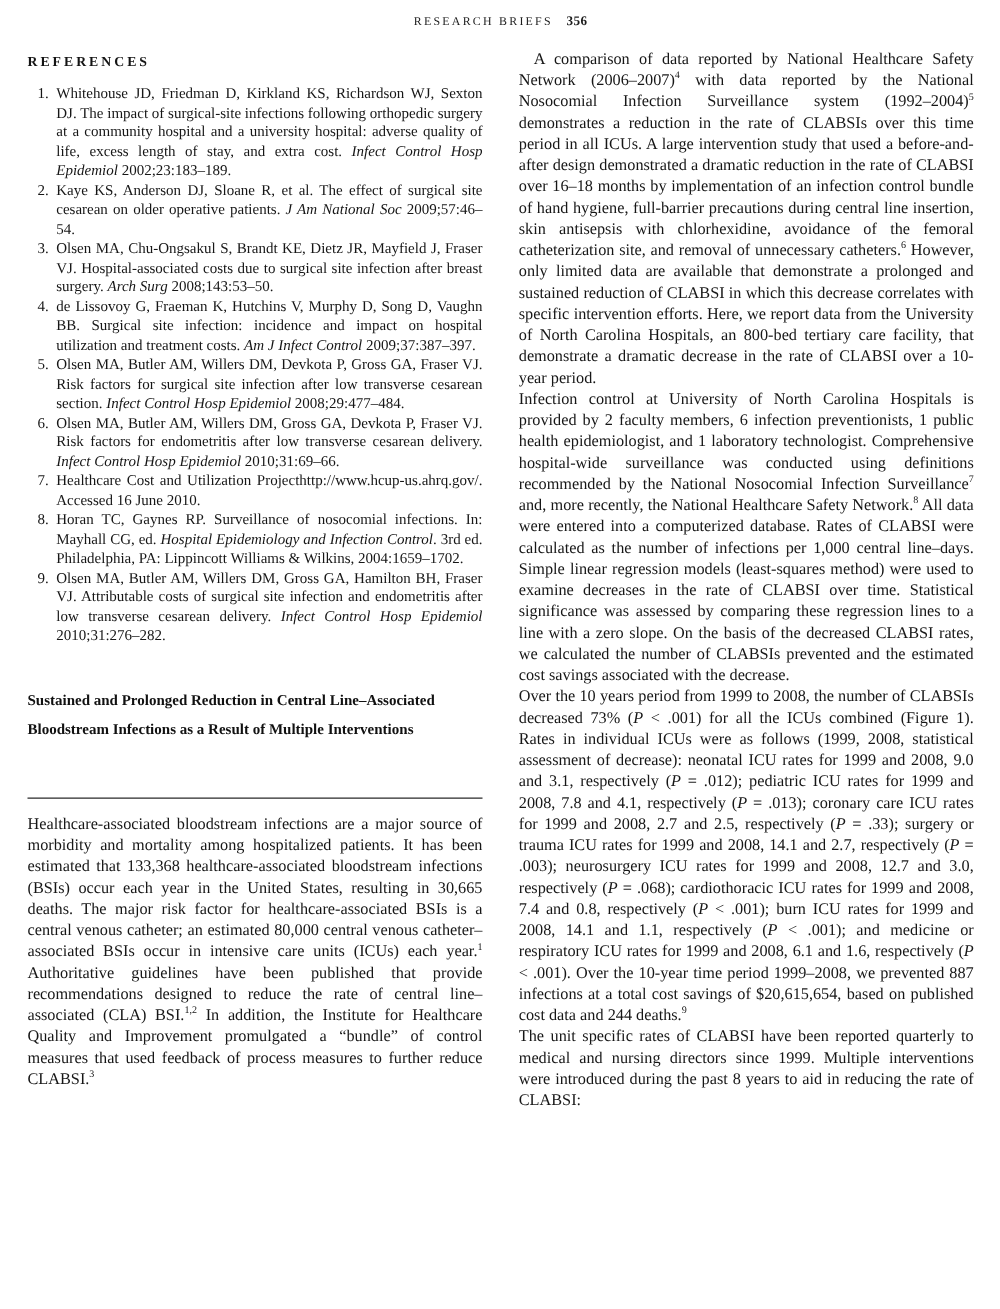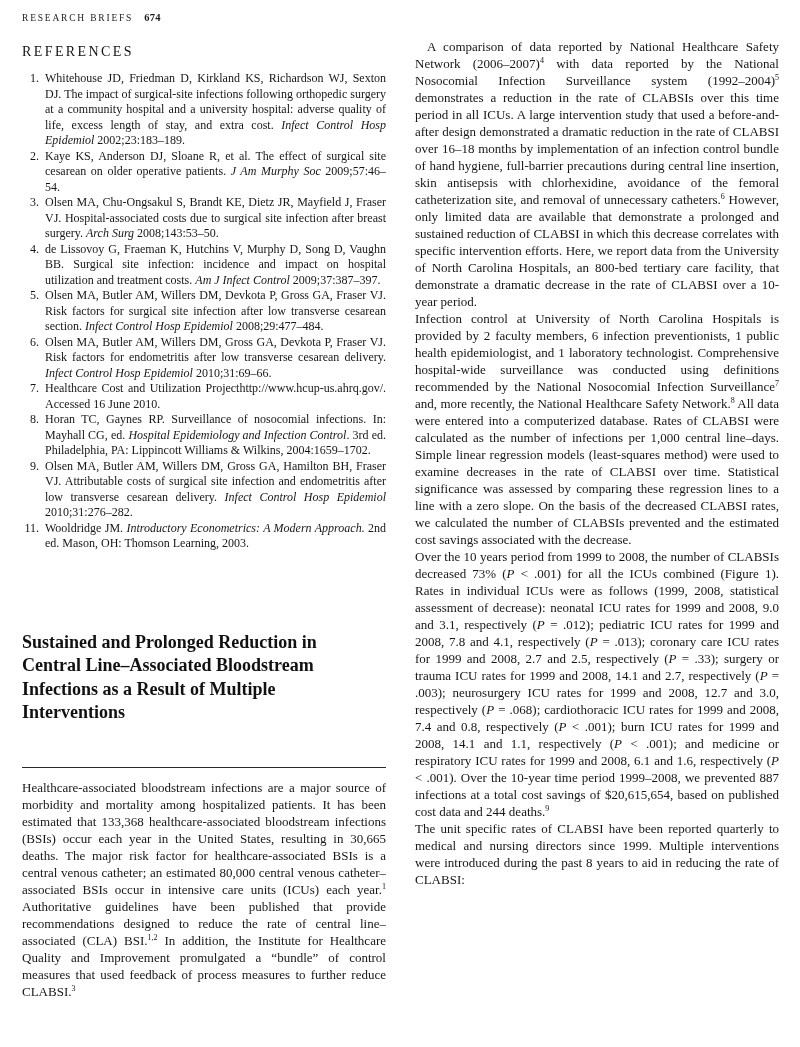--- a/index.html
+++ b/index.html
@@ -12,42 +12,42 @@
   .page {
     position: relative;
     width: 800px; height: 1047px;
     box-sizing: border-box;
     padding: 12px 21px 0 22px;
     overflow: hidden;
     background: #ffffff;
   }
   .running-head {
     display: flex;
-    justify-content: flex-start;
+    justify-content: center;
     align-items: baseline;
     gap: 11px;
     font-size: 9.5px;
     letter-spacing: 1.8px;
     color: #1c1c1c;
   }
   .rh-page {
     font-size: 10.5px;
     font-weight: 700;
     letter-spacing: 0.3px;
   }
   .columns {
     display: flex;
     gap: 29px;
     margin-top: 15px;
   }
   .col { width: 364px; box-sizing: border-box; }
 
   .refs-heading {
-    font-size: 14px;
-    font-weight: 400;
+    font-size: 11px;
+    font-weight: 700;
     letter-spacing: 2.4px;
     margin: 6px 0 11px 0;
     color: #141414;
   }
   .refs-list { }
   .ref {
     display: flex;
     font-size: 12px;
     line-height: 15.5px;
   }
@@ -55,24 +55,24 @@
     flex: none;
     width: 17px;
     text-align: right;
     margin-right: 6px;
   }
   .ref-body {
     flex: 1;
     text-align: justify;
   }
   .article-title {
-    font-size: 18px;
+    font-size: 12px;
     line-height: 23.5px;
     font-weight: 700;
-    margin: 79px 0 0 0;
+    margin: 32px 0 0 0;
     max-width: 332px;
     color: #111;
   }
   .rule {
     height: 1px;
     background: #2a2a2a;
     margin-top: 42px;
     width: 364px;
   }
   .body-par {
@@ -91,35 +91,35 @@
   }
   em { font-style: italic; }
 </style>
 </head>
 <body>
 
 <div class="page">
 
   <header class="running-head">
     <span class="rh-title">RESEARCH BRIEFS</span>
-    <span class="rh-page">674</span>
+    <span class="rh-page">356</span>
   </header>
 
   <div class="columns">
 
     <section class="col">
       <h2 class="refs-heading">REFERENCES</h2>
       <div class="refs-list" id="refs-list">
           <div class="ref">
             <span class="ref-num">1.</span>
             <span class="ref-body"><span>Whitehouse JD, Friedman D, Kirkland KS, Richardson WJ, Sexton DJ. The impact of surgical-site infections following orthopedic surgery at a community hospital and a university hospital: adverse quality of life, excess length of stay, and extra cost. </span><em>Infect Control Hosp Epidemiol</em><span> 2002;23:183–189.</span></span>
           </div>
           <div class="ref">
             <span class="ref-num">2.</span>
-            <span class="ref-body"><span>Kaye KS, Anderson DJ, Sloane R, et al. The effect of surgical site cesarean on older operative patients. </span><em>J Am Murphy Soc</em><span> 2009;57:46–54.</span></span>
+            <span class="ref-body"><span>Kaye KS, Anderson DJ, Sloane R, et al. The effect of surgical site cesarean on older operative patients. </span><em>J Am National Soc</em><span> 2009;57:46–54.</span></span>
           </div>
           <div class="ref">
             <span class="ref-num">3.</span>
             <span class="ref-body"><span>Olsen MA, Chu-Ongsakul S, Brandt KE, Dietz JR, Mayfield J, Fraser VJ. Hospital-associated costs due to surgical site infection after breast surgery. </span><em>Arch Surg</em><span> 2008;143:53–50.</span></span>
           </div>
           <div class="ref">
             <span class="ref-num">4.</span>
             <span class="ref-body"><span>de Lissovoy G, Fraeman K, Hutchins V, Murphy D, Song D, Vaughn BB. Surgical site infection: incidence and impact on hospital utilization and treatment costs. </span><em>Am J Infect Control</em><span> 2009;37:387–397.</span></span>
           </div>
           <div class="ref">
@@ -135,24 +135,20 @@
             <span class="ref-body"><span>Healthcare Cost and Utilization Projecthttp://www.hcup-us.ahrq.gov/. Accessed 16 June 2010.</span></span>
           </div>
           <div class="ref">
             <span class="ref-num">8.</span>
             <span class="ref-body"><span>Horan TC, Gaynes RP. Surveillance of nosocomial infections. In: Mayhall CG, ed. </span><em>Hospital Epidemiology and Infection Control</em><span>. 3rd ed. Philadelphia, PA: Lippincott Williams &amp; Wilkins, 2004:1659–1702.</span></span>
           </div>
           <div class="ref">
             <span class="ref-num">9.</span>
             <span class="ref-body"><span>Olsen MA, Butler AM, Willers DM, Gross GA, Hamilton BH, Fraser VJ. Attributable costs of surgical site infection and endometritis after low transverse cesarean delivery. </span><em>Infect Control Hosp Epidemiol</em><span> 2010;31:276–282.</span></span>
           </div>
-          <div class="ref">
-            <span class="ref-num">11.</span>
-            <span class="ref-body"><span>Wooldridge JM. </span><em>Introductory Econometrics: A Modern Approach.</em><span> 2nd ed. Mason, OH: Thomson Learning, 2003.</span></span>
-          </div>
         </div>
 
       <h1 class="article-title">Sustained and Prolonged Reduction in Central Line–Associated Bloodstream Infections as a Result of Multiple Interventions</h1>
       <div class="rule"></div>
       <p class="body-par intro"><span>Healthcare-associated bloodstream infections are a major source of morbidity and mortality among hospitalized patients. It has been estimated that 133,368 healthcare-associated bloodstream infections (BSIs) occur each year in the United States, resulting in 30,665 deaths. The major risk factor for healthcare-associated BSIs is a central venous catheter; an estimated 80,000 central venous catheter–associated BSIs occur in intensive care units (ICUs) each year.</span><sup>1</sup><span> Authoritative guidelines have been published that provide recommendations designed to reduce the rate of central line–associated (CLA) BSI.</span><sup>1,2</sup><span> In addition, the Institute for Healthcare Quality and Improvement promulgated a “bundle” of control measures that used feedback of process measures to further reduce CLABSI.</span><sup>3</sup></p>
     </section>
 
     <section class="col">
       <div id="continuation">
           <p class="body-par para first"><span>A comparison of data reported by National Healthcare Safety Network (2006–2007)</span><sup>4</sup><span> with data reported by the National Nosocomial Infection Surveillance system (1992–2004)</span><sup>5</sup><span> demonstrates a reduction in the rate of CLABSIs over this time period in all ICUs. A large intervention study that used a before-and-after design demonstrated a dramatic reduction in the rate of CLABSI over 16–18 months by implementation of an infection control bundle of hand hygiene, full-barrier precautions during central line insertion, skin antisepsis with chlorhexidine, avoidance of the femoral catheterization site, and removal of unnecessary catheters.</span><sup>6</sup><span> However, only limited data are available that demonstrate a prolonged and sustained reduction of CLABSI in which this decrease correlates with specific intervention efforts. Here, we report data from the University of North Carolina Hospitals, an 800-bed tertiary care facility, that demonstrate a dramatic decrease in the rate of CLABSI over a 10-year period.</span></p>

